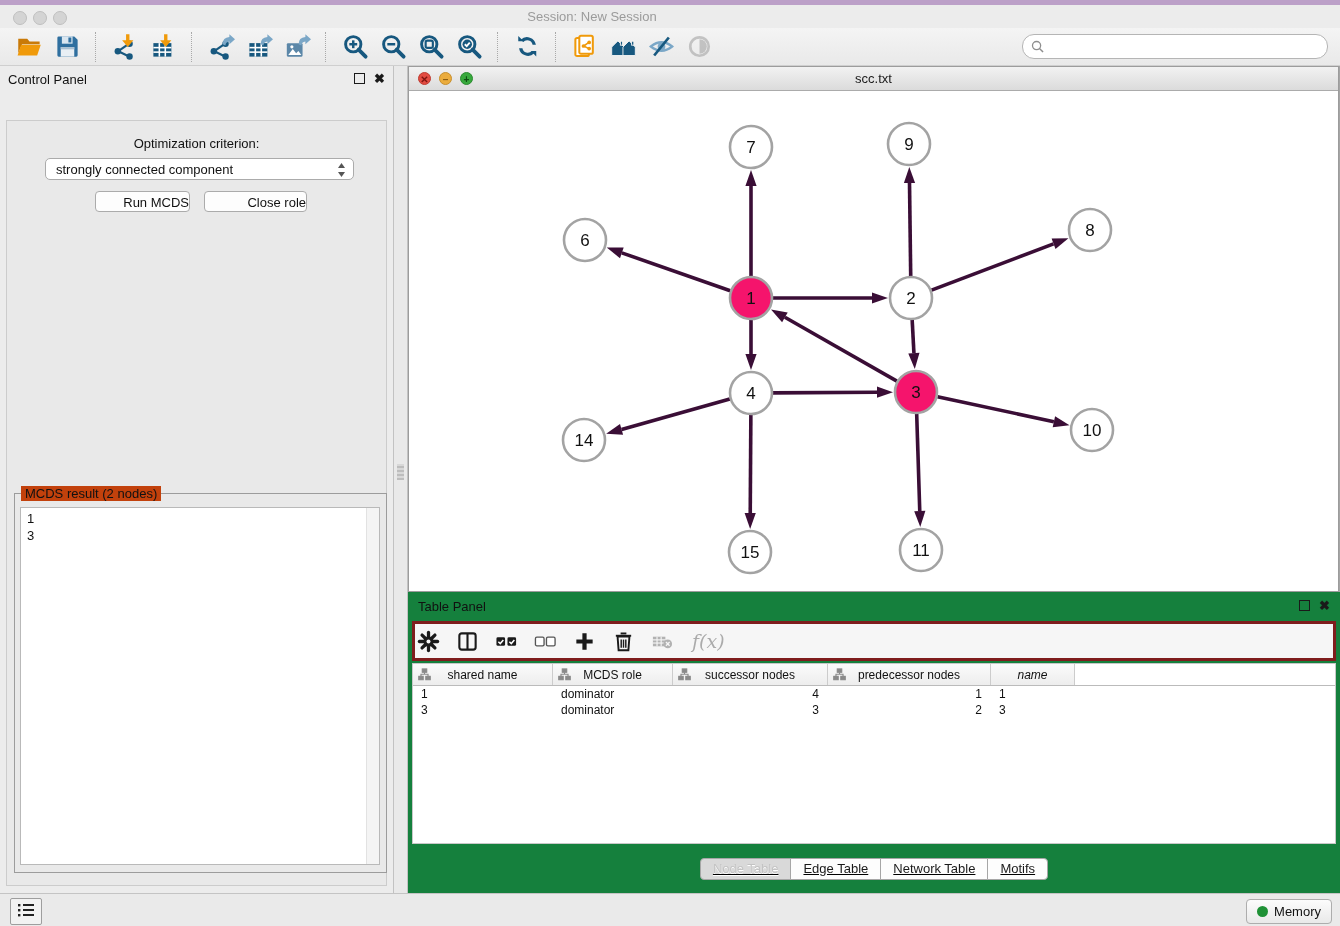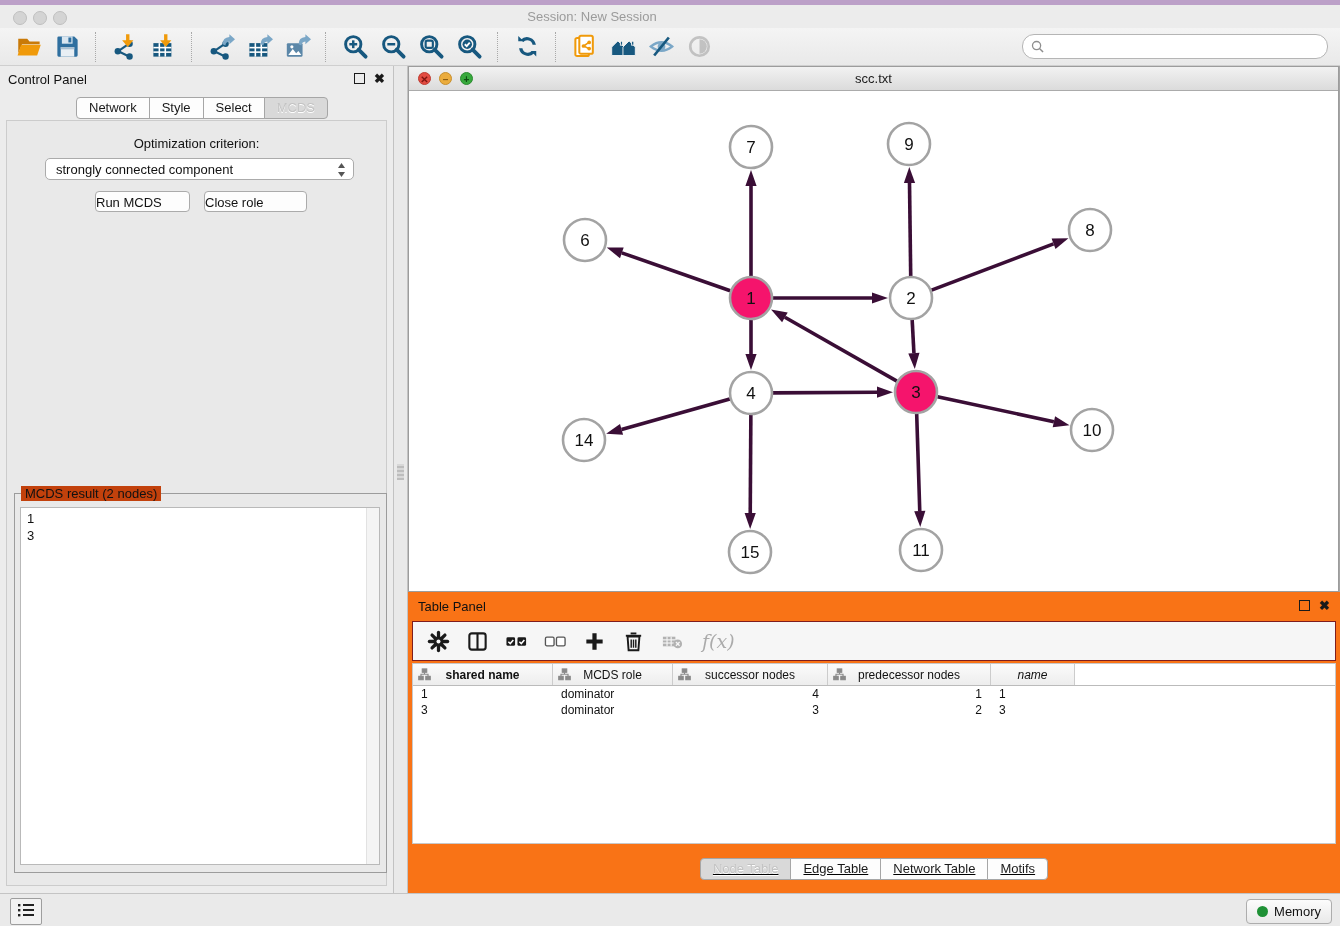--- a/index.html
+++ b/index.html
@@ -39,21 +39,21 @@
     font-size:13px;color:#1a1a1a;text-align:center;margin-left:-1px;}
   .tab-btn:first-child{border-radius:4px 0 0 4px;margin-left:0;}
   .tab-btn:last-child{border-radius:0 4px 4px 0;}
   .tab-btn.active{background:#D9D9D9;color:#C3C3C3;text-shadow:0 1px 0 #fff;}
   #cp-content{left:6px;top:54px;width:381px;height:766px;background:#E9E9E9;border:1px solid #CCCCCC;box-sizing:border-box;}
   #opt-label{left:0;top:15px;width:100%;text-align:center;font-size:13px;color:#111;}
   #opt-dropdown{left:38px;top:37px;width:309px;height:22px;background:#fff;border:1px solid #ABABAB;border-radius:5px;
     font-size:13px;color:#111;line-height:22px;padding-left:10px;box-sizing:border-box;}
   #opt-stepper{position:absolute;right:7px;top:3px;}
   .cp-btn{top:70px;height:21px;background:#FDFDFD;border:1px solid #ABABAB;border-radius:4px;
-    font-size:13px;color:#111;text-align:left;line-height:21px;box-sizing:border-box;}
+    font-size:13px;color:#111;text-align:right;line-height:21px;box-sizing:border-box;}
   #run-btn{left:88px;width:95px;}
   #close-btn{left:197px;width:103px;}
   #result-group{left:7px;top:372px;width:371px;height:378px;border:1px solid #9C9C9C;}
   #result-legend{position:absolute;left:6px;top:-8px;background:#c2410c;padding:0 4px;font-size:13px;color:#111;}
   #result-box{position:absolute;left:5px;top:13px;width:360px;height:358px;background:#fff;border:1px solid #B9B9B9;box-sizing:border-box;}
   #result-text{margin:0;padding:2px 6px;font-family:"Liberation Sans",sans-serif;font-size:13px;line-height:17px;color:#111;}
   #result-scroll{position:absolute;right:0;top:0;width:12px;height:100%;background:#F4F4F4;border-left:1px solid #E2E2E2;}
 
   
   #v-splitter{left:393px;top:66px;width:15px;height:827px;background:#E9E9E9;border-left:1px solid #C2C2C2;border-right:1px solid #C2C2C2;box-sizing:border-box;}
@@ -63,23 +63,23 @@
   #network-window{left:408px;top:66px;width:931px;height:526px;background:#fff;border:1px solid #9C9C9C;box-sizing:border-box;}
   #nw-titlebar{left:0;top:0;width:100%;height:24px;background:linear-gradient(#F2F2F2,#DBDBDB);border-bottom:1px solid #ABABAB;box-sizing:border-box;}
   .nw-light{top:5px;width:13px;height:13px;border-radius:50%;font-size:10px;font-weight:bold;text-align:center;line-height:13px;box-sizing:border-box;}
   #nw-red{left:9px;background:#E24B41;border:1px solid #BE3B31;color:#7E1410;}
   #nw-yellow{left:30px;background:#EBAC3D;border:1px solid #C78F2D;color:#8A5A10;}
   #nw-green{left:51px;background:#37A93C;border:1px solid #2B8A30;color:#0E4D12;}
   #nw-title{left:0;top:4px;width:100%;text-align:center;font-size:13px;color:#1a1a1a;}
   #graph-svg{position:absolute;left:0;top:24px;}
 
   
-  #table-panel{left:408px;top:592px;width:932px;height:301px;background:#f97316;}
-  #tp-toolbar{left:4px;top:29px;width:924px;height:40px;background:#F6F6F6;border:1px solid #7f1d1d;
-    box-sizing:border-box;display:flex;align-items:center;padding-left:12px;gap:13px;}
+  #table-panel{left:408px;top:592px;width:932px;height:301px;background:#15803d;}
+  #tp-toolbar{left:4px;top:29px;width:924px;height:40px;background:#F6F6F6;border:3px solid #7f1d1d;
+    box-sizing:border-box;display:flex;align-items:center;gap:13px;}
   .tp-btn{width:26px;height:26px;display:flex;align-items:center;justify-content:center;flex:0 0 auto;}
   .tp-btn svg{width:23px;height:23px;}
   .fx{font-family:"DejaVu Serif",serif;font-style:italic;font-size:19px;color:#ABABAB;margin-left:4px;}
   #tp-table{left:4px;top:71px;width:924px;height:181px;background:#fff;border:1px solid #C8C8C8;box-sizing:border-box;overflow:hidden;}
   #tp-header{display:flex;height:21px;border-bottom:1px solid #BBB;}
   .th-cell{position:relative;background:linear-gradient(#FBFBFB,#EDEDED);border-right:1px solid #CCC;
     font-size:12px;color:#111;display:flex;align-items:center;justify-content:center;box-sizing:border-box;flex:0 0 auto;}
   .th-cell .tree{position:absolute;left:5px;top:4px;}
   .tr-row{display:flex;height:16px;align-items:center;}
   .td-cell{font-size:12px;color:#111;box-sizing:border-box;flex:0 0 auto;overflow:hidden;white-space:nowrap;}
@@ -312,26 +312,20 @@
     <input value="" style="">
   </div>
 </div>
 
 <div id="control-panel" class="abs">
   <div class="abs panel-title" style="left:8px;top:6px;">Control Panel</div>
   <div class="panel-icons" style="top:7px;">
     <span class="mini-square"></span>
     <span class="mini-x">✖</span>
   </div>
-  <div class="abs tabs-row" style="left:76px;top:31px;">
-      <div class="tab-btn">Network</div>
-      <div class="tab-btn">Style</div>
-      <div class="tab-btn">Select</div>
-      <div class="tab-btn active">MCDS</div>
-    </div>
   <div id="cp-content" class="abs">
     <div id="opt-label" class="abs">Optimization criterion:</div>
     <div id="opt-dropdown" class="abs">
       <span>strongly connected component</span>
       <span id="opt-stepper">
         <svg width="9" height="16" viewBox="0 0 9 16">
             <path d="M4.5 1 L8 6 H1 Z" fill="#555"></path>
             <path d="M4.5 15 L1 10 H8 Z" fill="#555"></path>
           </svg>
       </span>
@@ -548,21 +542,21 @@
               <line x1="10.6" y1="7" x2="10.6" y2="17"></line>
             </g>
             <circle cx="17.5" cy="14.5" r="4.5" fill="#ABABAB"></circle>
             <path d="M15.6 12.6l3.8 3.8M19.4 12.6l-3.8 3.8" stroke="#F6F6F6" stroke-width="1.4"></path>
           </svg>
         </span>
       </div>
     </div>
   <div id="tp-table" class="abs">
     <div id="tp-header">
-        <div class="th-cell" style="width: 140px; font-weight: bold;">
+        <div class="th-cell" style="width: 140px;">
           <span class="tree"><svg width="13" height="13" viewBox="0 0 14 14">
               <g fill="none" stroke="#8A8A8A" stroke-width="1.2">
                 <rect x="4.6" y="1" width="4.8" height="3.6" fill="#8A8A8A"></rect>
                 <rect x="0.8" y="9" width="4.8" height="3.6" fill="#8A8A8A"></rect>
                 <rect x="8.4" y="9" width="4.8" height="3.6" fill="#8A8A8A"></rect>
                 <path d="M7 4.6v2.2M3.2 9V6.8h7.6V9"></path>
               </g>
             </svg></span>
           <span>shared name</span>
         </div>

